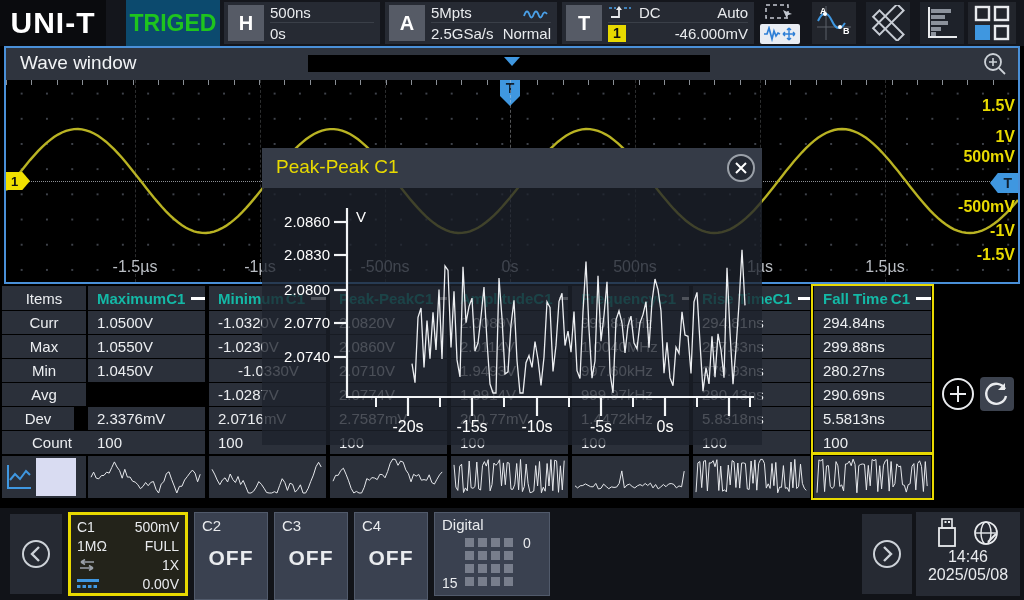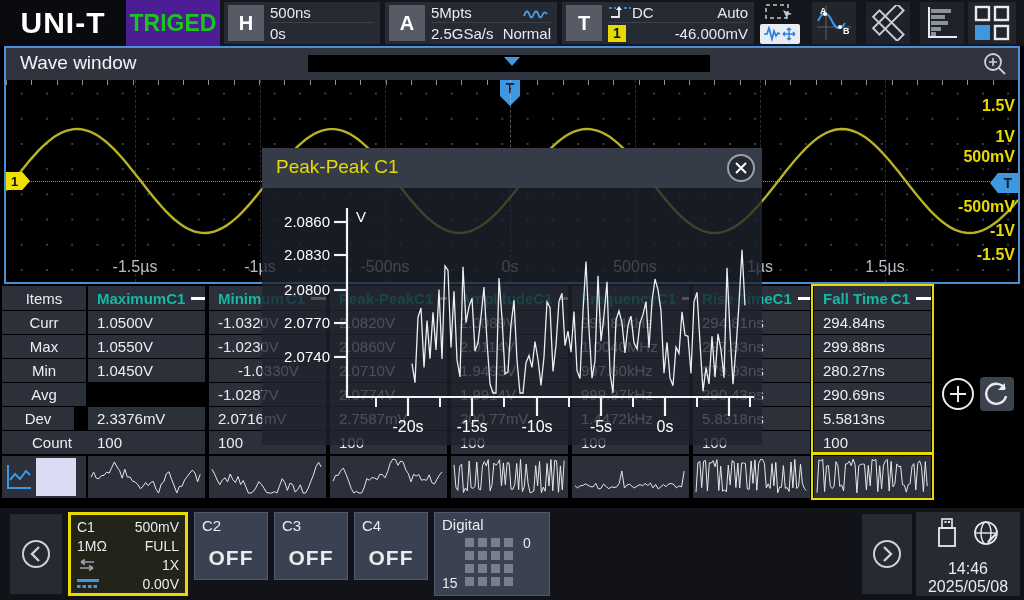--- a/index.html
+++ b/index.html
@@ -1,23 +1,23 @@
 <!DOCTYPE html>
 <html><head>
 <meta charset="utf-8">
 <style>
   *{margin:0;padding:0;box-sizing:border-box}
   html,body{width:1024px;height:600px;background:#000;font-family:"Liberation Sans",sans-serif;color:#e9ebee;overflow:hidden}
   body{position:relative}
 
   
   #top-bar{position:absolute;left:0;top:0;width:1024px;height:46px;background:#14161c}
-  #logo-patch{position:absolute;left:0;top:0;width:126px;height:46px;background:#0a0b0e;display:flex;align-items:center;justify-content:center}
+  #logo-patch{position:absolute;left:0;top:0;width:106px;height:46px;background:#0a0b0e;display:flex;align-items:center;justify-content:center}
   #logo{font-size:30px;font-weight:800;letter-spacing:1px;color:#fff}
-  #triged-patch{position:absolute;left:126px;top:0;width:94px;height:46px;background:#4c1d95;display:flex;align-items:center;justify-content:center}
+  #triged-patch{position:absolute;left:126px;top:0;width:94px;height:46px;background:#0c4a6e;display:flex;align-items:center;justify-content:center}
   #triged{font-size:23px;font-weight:700;color:#1ec41e}
   .tb-panel{position:absolute;top:2px;height:42px;background:#262a33}
   .tb-letter{position:absolute;left:4px;top:3px;width:36px;height:36px;background:#565b66;color:#fff;font-size:20px;font-weight:700;display:flex;align-items:center;justify-content:center}
   .tb-row{position:absolute;left:46px;right:6px;height:21px;font-size:15px;display:flex;align-items:center;justify-content:space-between}
   .tb-row.r1{top:0;border-bottom:1px solid #3a3f48}
   .tb-row.r2{top:21px}
   .badge-1{background:#e8d900;color:#111;font-size:14px;font-weight:700;padding:0 5px;line-height:17px}
   .tb-icon{position:absolute;top:2px;height:42px;background:#22252c;display:flex;align-items:center;justify-content:center}
 
   
@@ -55,31 +55,31 @@
   #popup-header{position:absolute;left:0;top:0;width:100%;height:40px;background:#353b47}
   #popup-title{position:absolute;left:14px;top:8px;font-size:19px;color:#e8da00}
   #popup-close{position:absolute;right:7px;top:6px;width:28px;height:28px;border-radius:50%;background:#242933;border:2px solid #9aa0a8;display:flex;align-items:center;justify-content:center}
   #popup-body{position:absolute;left:0;top:40px;width:100%;height:257px;background:rgba(30,35,45,.78)}
 
   
   #bottom-bar{position:absolute;left:0;top:508px;width:1024px;height:92px;background:#111318}
   .nav-btn{position:absolute;top:6px;height:80px;background:#262a33;display:flex;align-items:center;justify-content:center}
   #c1-panel{position:absolute;left:68px;top:4px;width:120px;height:84px;background:#23231a;border:3px solid #e8d900;padding:2px 6px;font-size:14px}
   .c1-row{display:flex;justify-content:space-between;align-items:center;height:19px}
-  .ch-off{position:absolute;top:4px;width:74px;height:68px;background:#3a4150;border:1px solid #515a6b;padding:4px 7px}
+  .ch-off{position:absolute;top:4px;width:74px;height:88px;background:#3a4150;border:1px solid #515a6b;padding:4px 7px}
   .ch-off .ch-name{font-size:15px}
   .ch-off .ch-state{font-size:21px;font-weight:700;text-align:center;margin-top:12px;letter-spacing:1px}
   #digital-panel{position:absolute;left:434px;top:4px;width:116px;height:84px;background:#3a4150;border:1px solid #515a6b}
   #digital-label{position:absolute;left:7px;top:3px;font-size:15px}
   #dig-grid{position:absolute;left:30px;top:25px;display:grid;grid-template-columns:repeat(4,9px);grid-auto-rows:9px;gap:4px}
   #dig-grid i{background:#787e8c}
   #dig-high{position:absolute;left:88px;top:22px;font-size:14px}
   #dig-low{position:absolute;left:7px;top:62px;font-size:14px}
   #status-panel{position:absolute;left:916px;top:4px;width:104px;height:84px;background:#262a33;text-align:center}
-  #status-time{font-size:16px;margin-top:12px}
+  #status-time{font-size:16px;margin-top:0}
   #status-date{font-size:16px}
   #status-icons{display:flex;justify-content:center;gap:14px;margin-top:6px;height:30px;align-items:center}
   svg{display:block}
 </style>
 </head>
 <body>
 
 <div id="top-bar">
   <div id="logo-patch">
     <span id="logo">UNI-T</span>
@@ -110,21 +110,21 @@
     </div>
     <div class="tb-row r2">
       <span>2.5GSa/s</span>
       <span>Normal</span>
     </div>
   </div>
 
   <div class="tb-panel" style="left:562px;width:192px">
     <div class="tb-letter">T</div>
     <div class="tb-row r1">
-      <span style="display:flex;align-items:flex-start;">
+      <span style="display:flex;align-items:flex-start;gap:7px">
         <span>
             <svg width="24" height="16" viewBox="0 0 24 16">
               <path d="M1 4 h7 M16 4 h7" stroke="#4aa0e8" stroke-width="1.6" stroke-dasharray="3 2"></path>
               <path d="M3 13 h8 v-9" fill="none" stroke="#e9ebee" stroke-width="1.8"></path>
               <path d="M11 2 l-3 4 h6 z" fill="#e9ebee"></path>
             </svg>
           </span>
         <span>DC</span>
       </span>
       <span>Auto</span>

